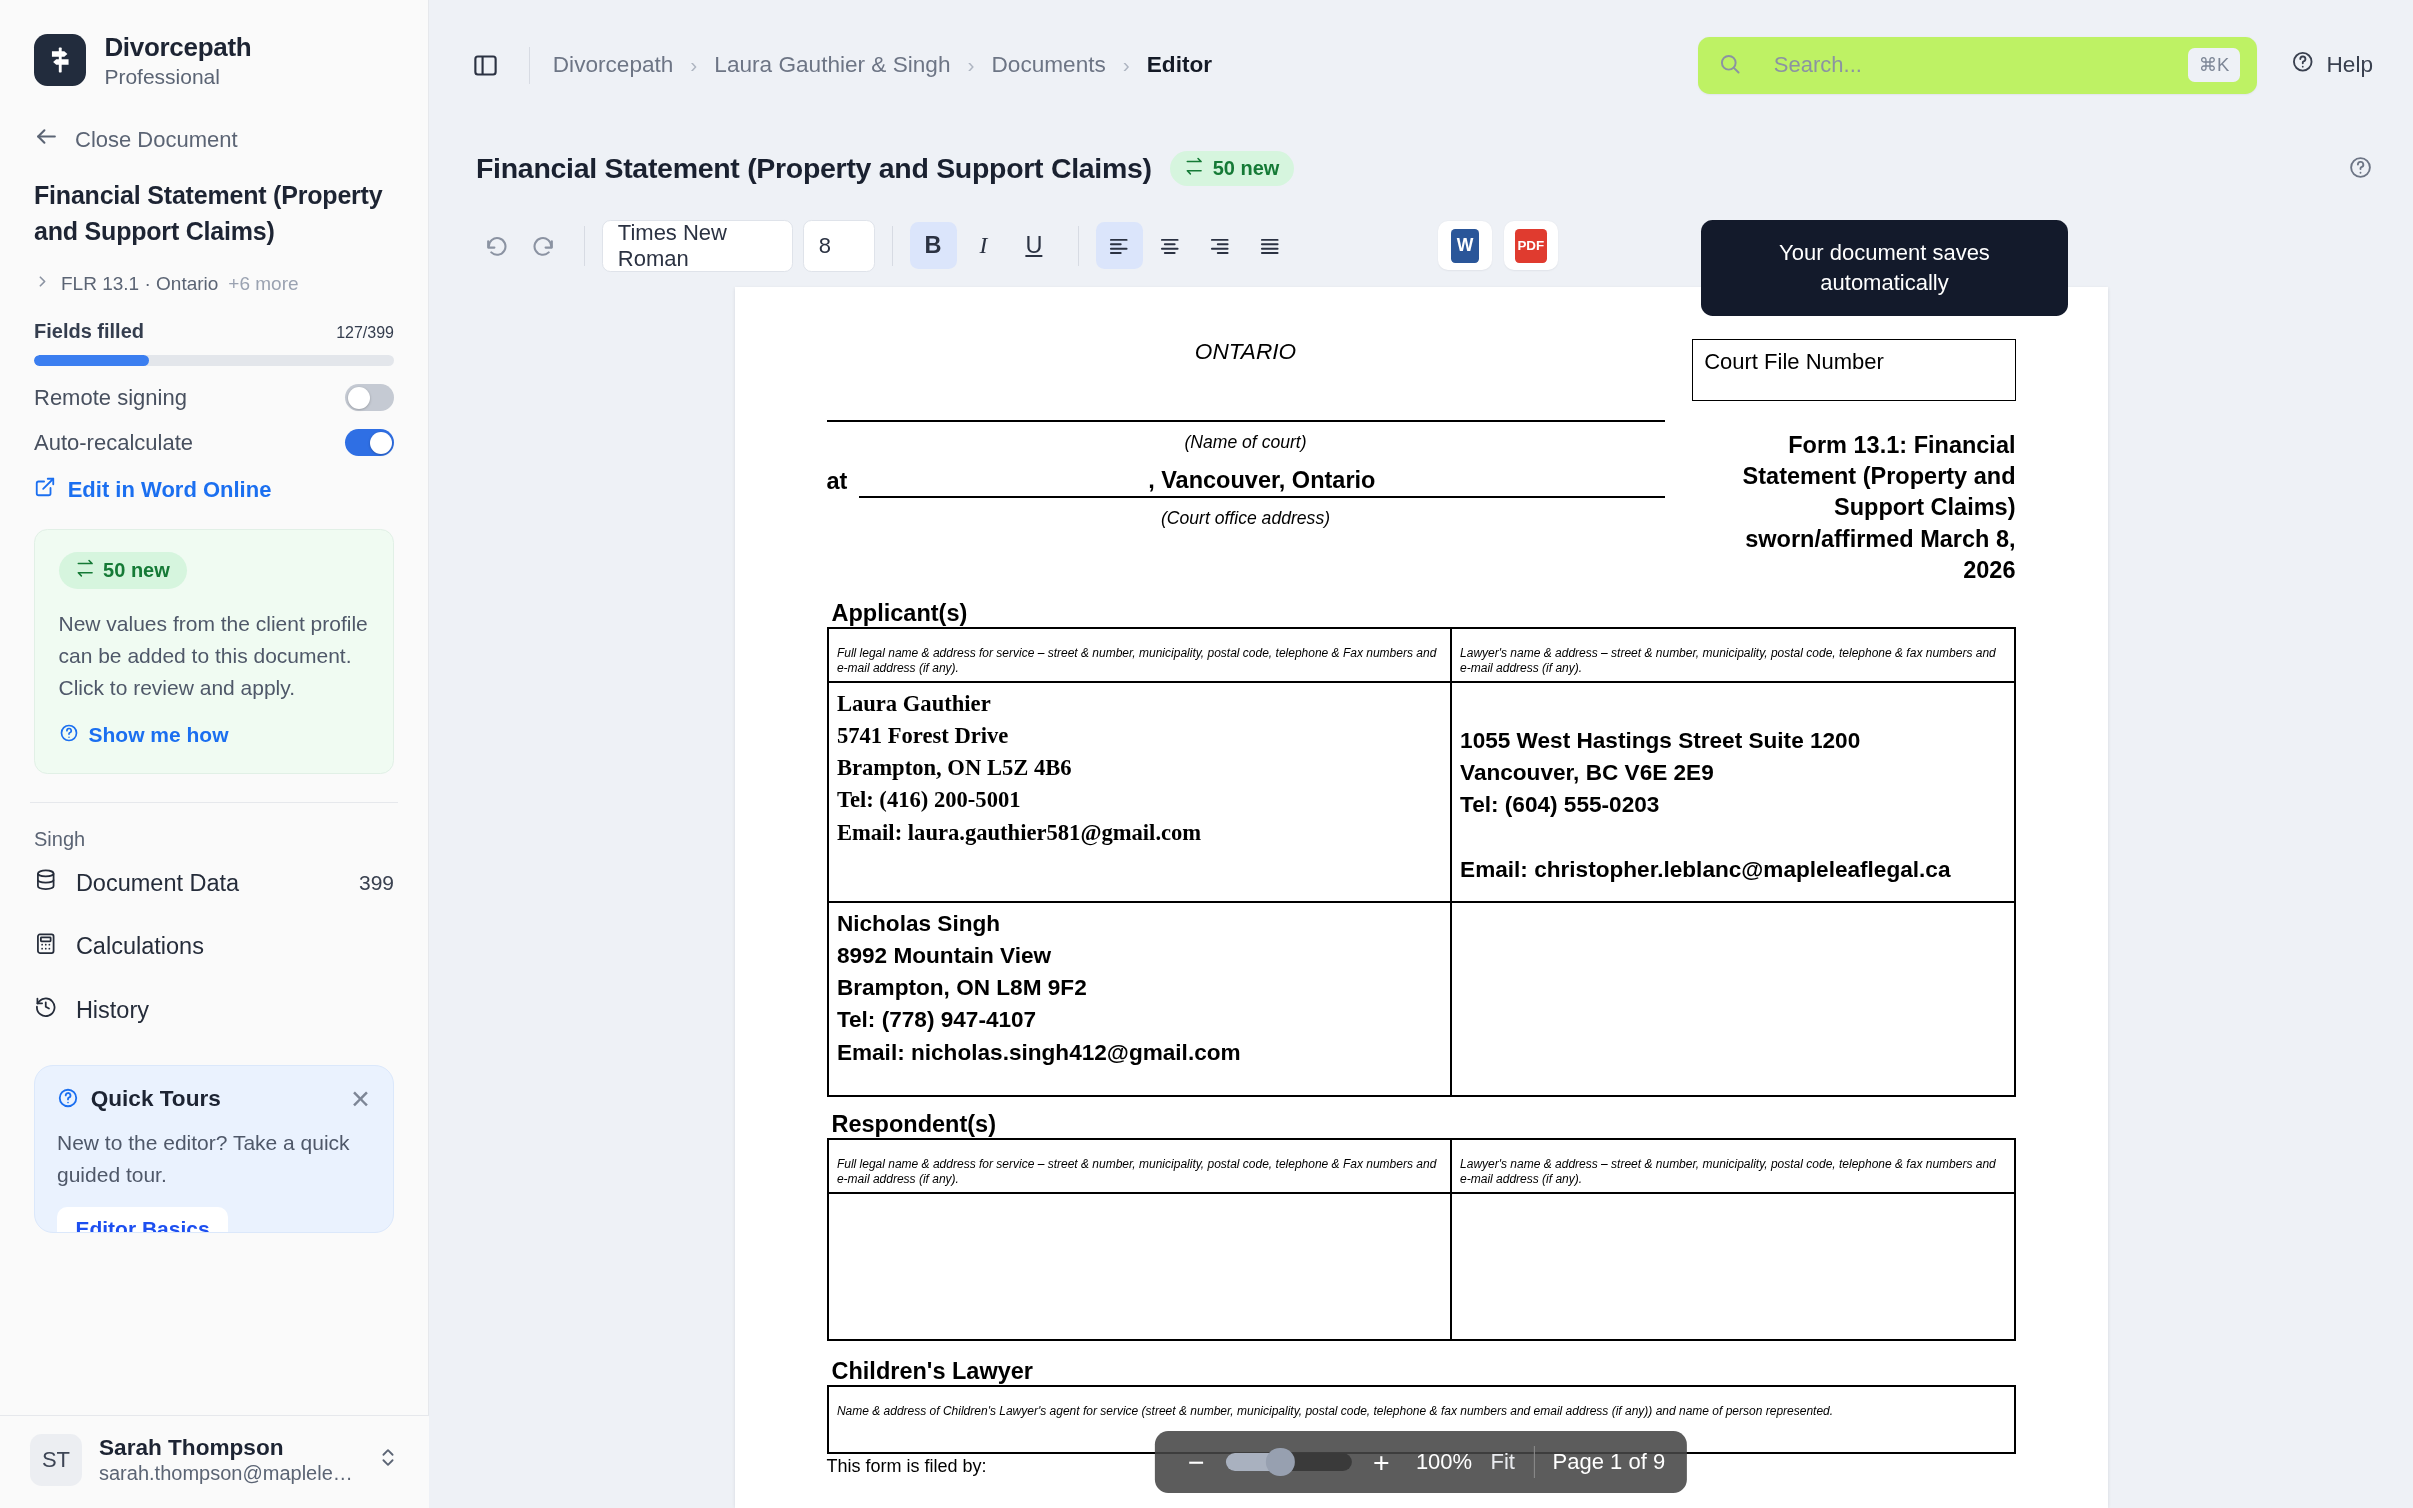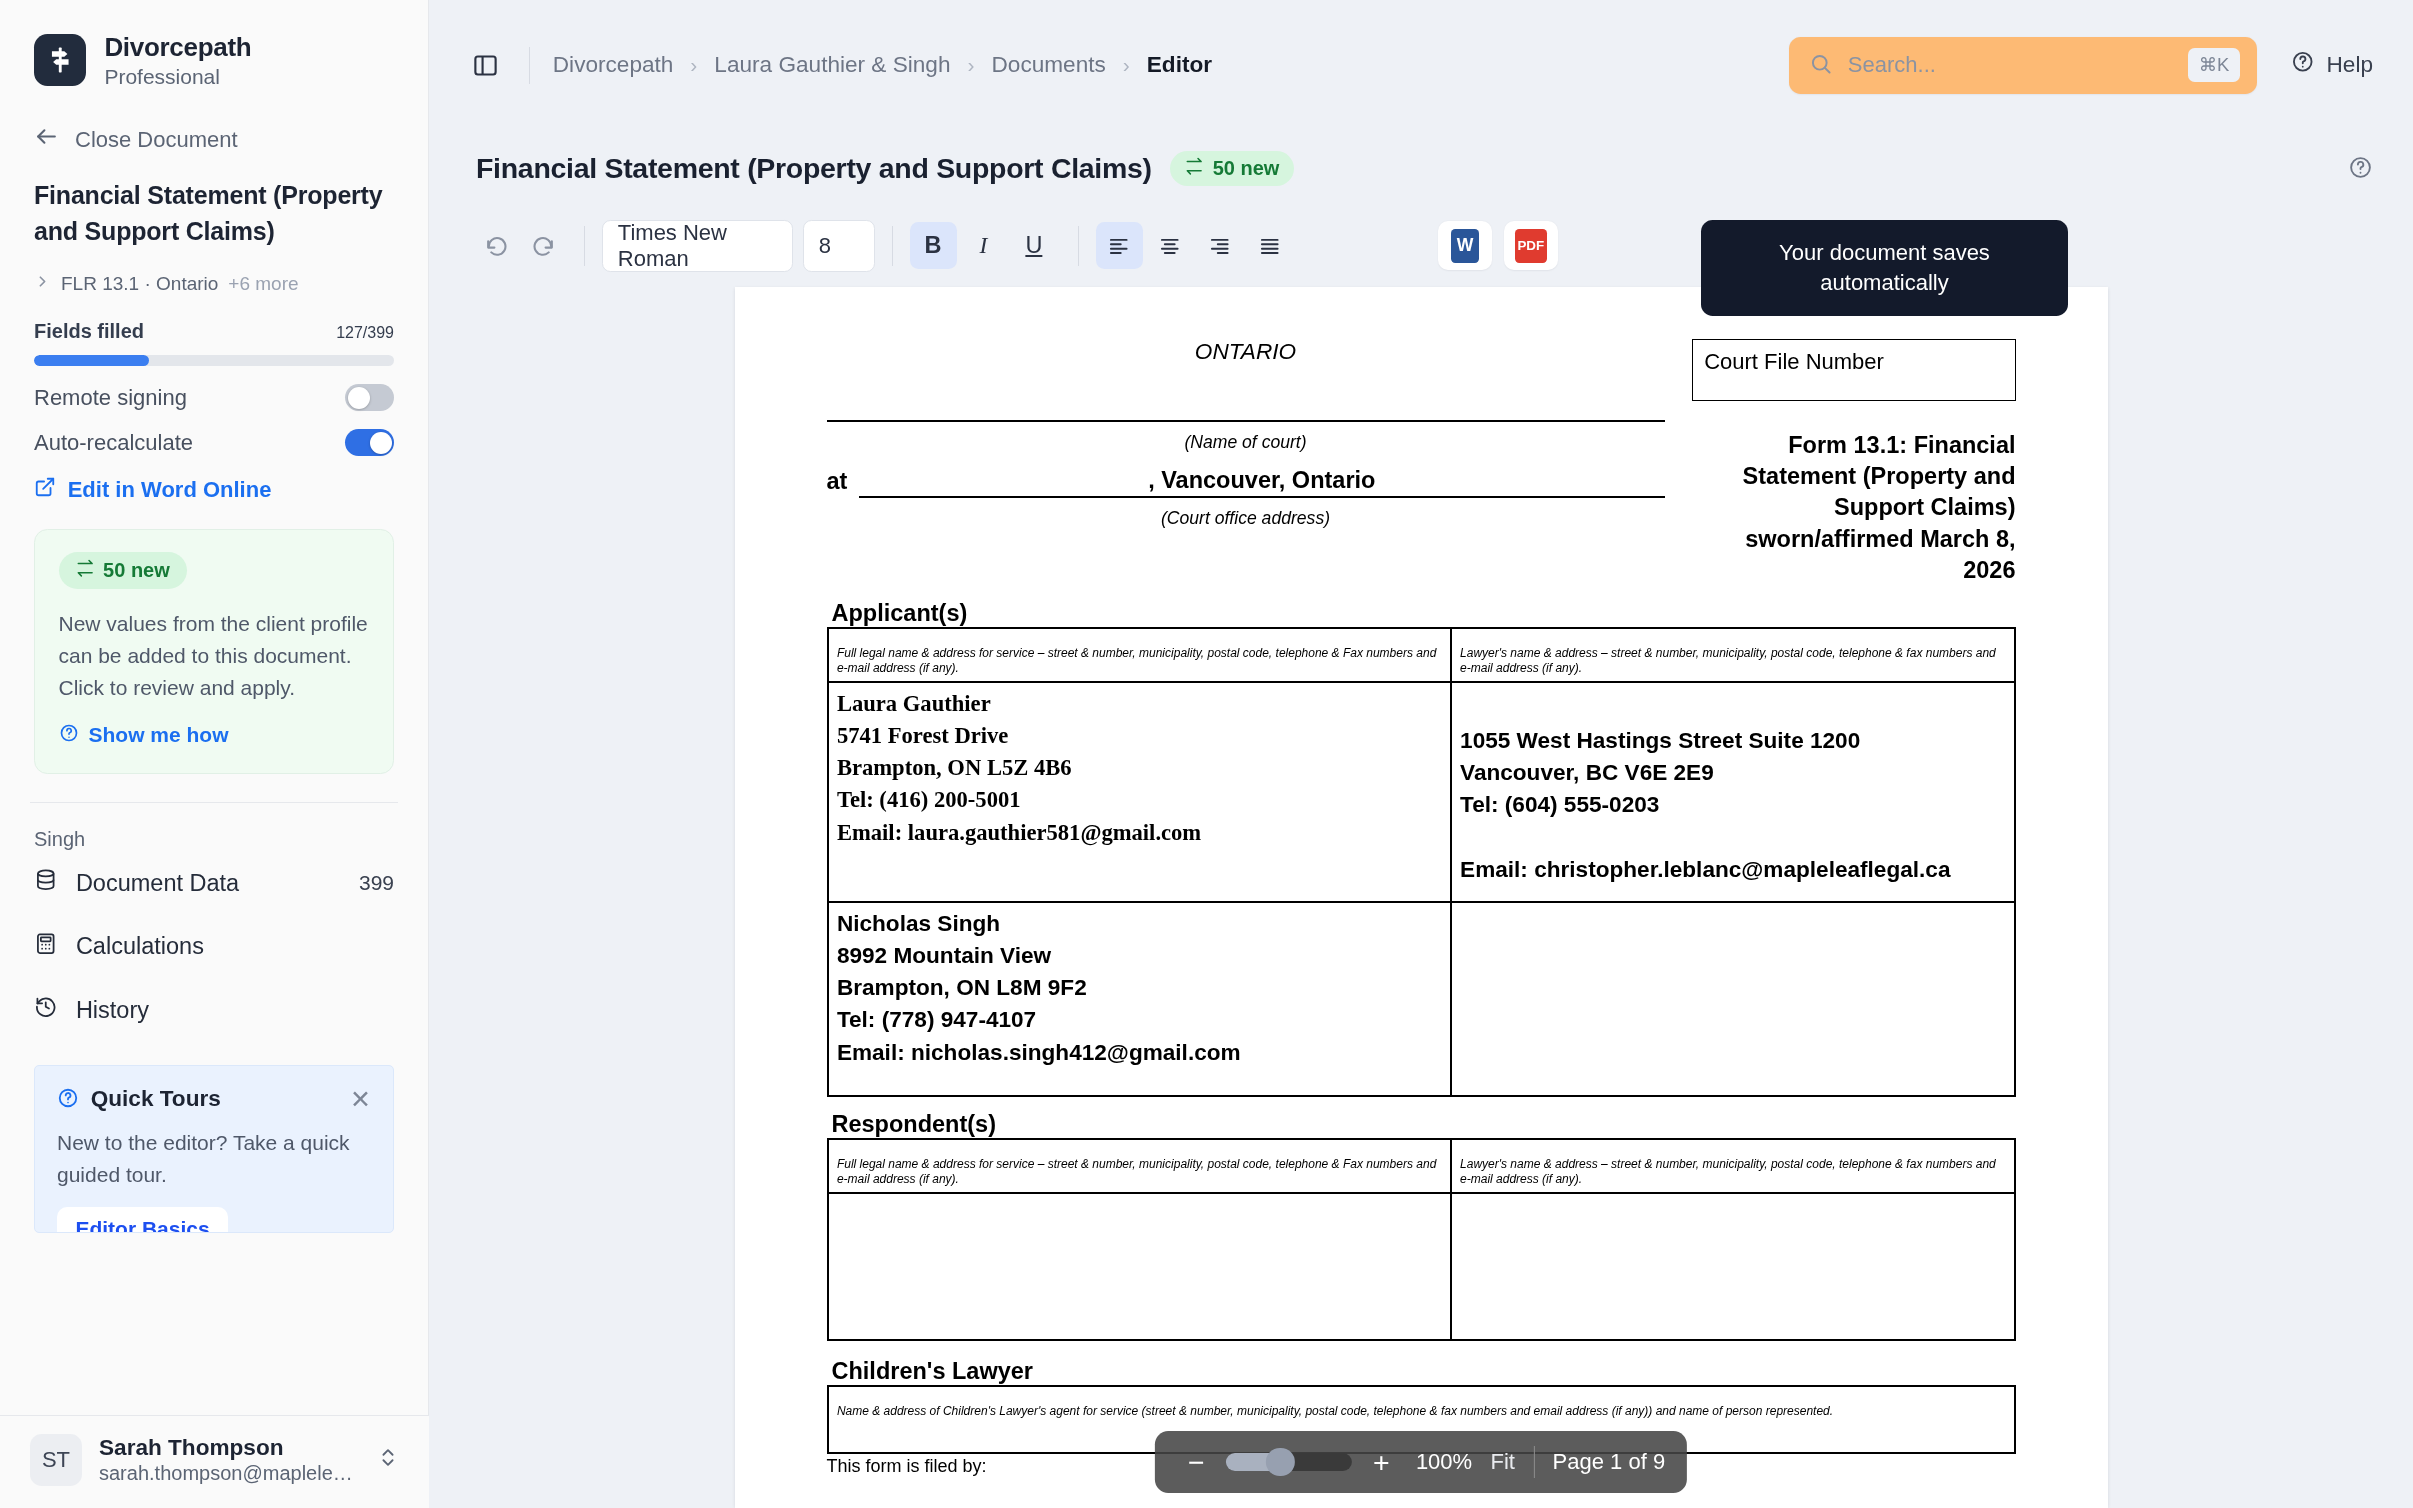--- a/index.html
+++ b/index.html
@@ -98,21 +98,21 @@
 
   .panels-label { padding: 25px 34px 0 34px; font-size: 20px; color: #5b6474; }
   .panel-item {
     display: flex; align-items: center; gap: 18.4px;
     padding: 17px 34px; font-size: 23.5px; color: #252c3a; cursor: pointer;
   }
   .panel-item .count { margin-left: auto; font-size: 21px; color: #39404f; }
 
   .tours-card {
     margin: 23.5px 34px 0 34px;
-    background: #eaf2fe; border: 0.8px solid #dbe8fb; border-radius: 5px;
+    background: #eaf2fe; border: 0.8px solid #dbe8fb; border-radius: 19px;
     padding: 20px 22px 22px 22px; position: relative; overflow: hidden;
     max-height: 168px;
   }
   .tours-head { display: flex; align-items: center; gap: 11.7px; }
   .tours-title { font-size: 22.6px; font-weight: 700; color: #1d2433; }
   .tours-close { margin-left: auto; color: #7d8696; font-size: 25px; cursor: pointer; line-height: 1; }
   .tours-body { margin-top: 15px; font-size: 21px; color: #4f5869; line-height: 1.5; }
   .tour-chip {
     display: inline-block; margin-top: 17px;
     background: #fff; border-radius: 10px; padding: 10px 18.4px;
@@ -143,22 +143,22 @@
   }
   .panel-toggle { width: 39px; height: 39px; display: flex; align-items: center; justify-content: center; cursor: pointer; }
   .topbar-sep { width: 0.8px; height: 37px; background: #d7dbe3; margin: 0 23.5px; }
   .crumbs { display: flex; align-items: center; gap: 17px; font-size: 22.6px; }
   .crumb { color: #6d7585; cursor: pointer; }
   .crumb.active { color: #141a26; font-weight: 700; }
   .crumb-sep { color: #aeb5c1; font-size: 21px; }
 
   .topbar-right { margin-left: auto; display: flex; align-items: center; gap: 34px; }
   .search-box {
-    width: 468px; height: 57px; background: #fdba74; border-radius: 11.7px;
-    display: flex; align-items: center; gap: 15px; padding: 0 17px 0 20px;
+    width: 559px; height: 57px; background: #bef264; border-radius: 11.7px;
+    display: flex; align-items: center; gap: 32px; padding: 0 17px 0 20px;
     box-shadow: 0 0.8px 1.7px rgba(16,24,40,.05);
   }
   .search-input {
     border: 0; outline: 0; flex: 1; font-size: 22px; color: #3d4555;
     font-family: "Liberation Sans", sans-serif; background: transparent;
   }
   .search-input::placeholder { color: #8b93a2; }
   .kbd {
     background: #eef1f6; color: #7d8696; font-size: 18.4px;
     padding: 5.9px 11px; border-radius: 6.7px;

